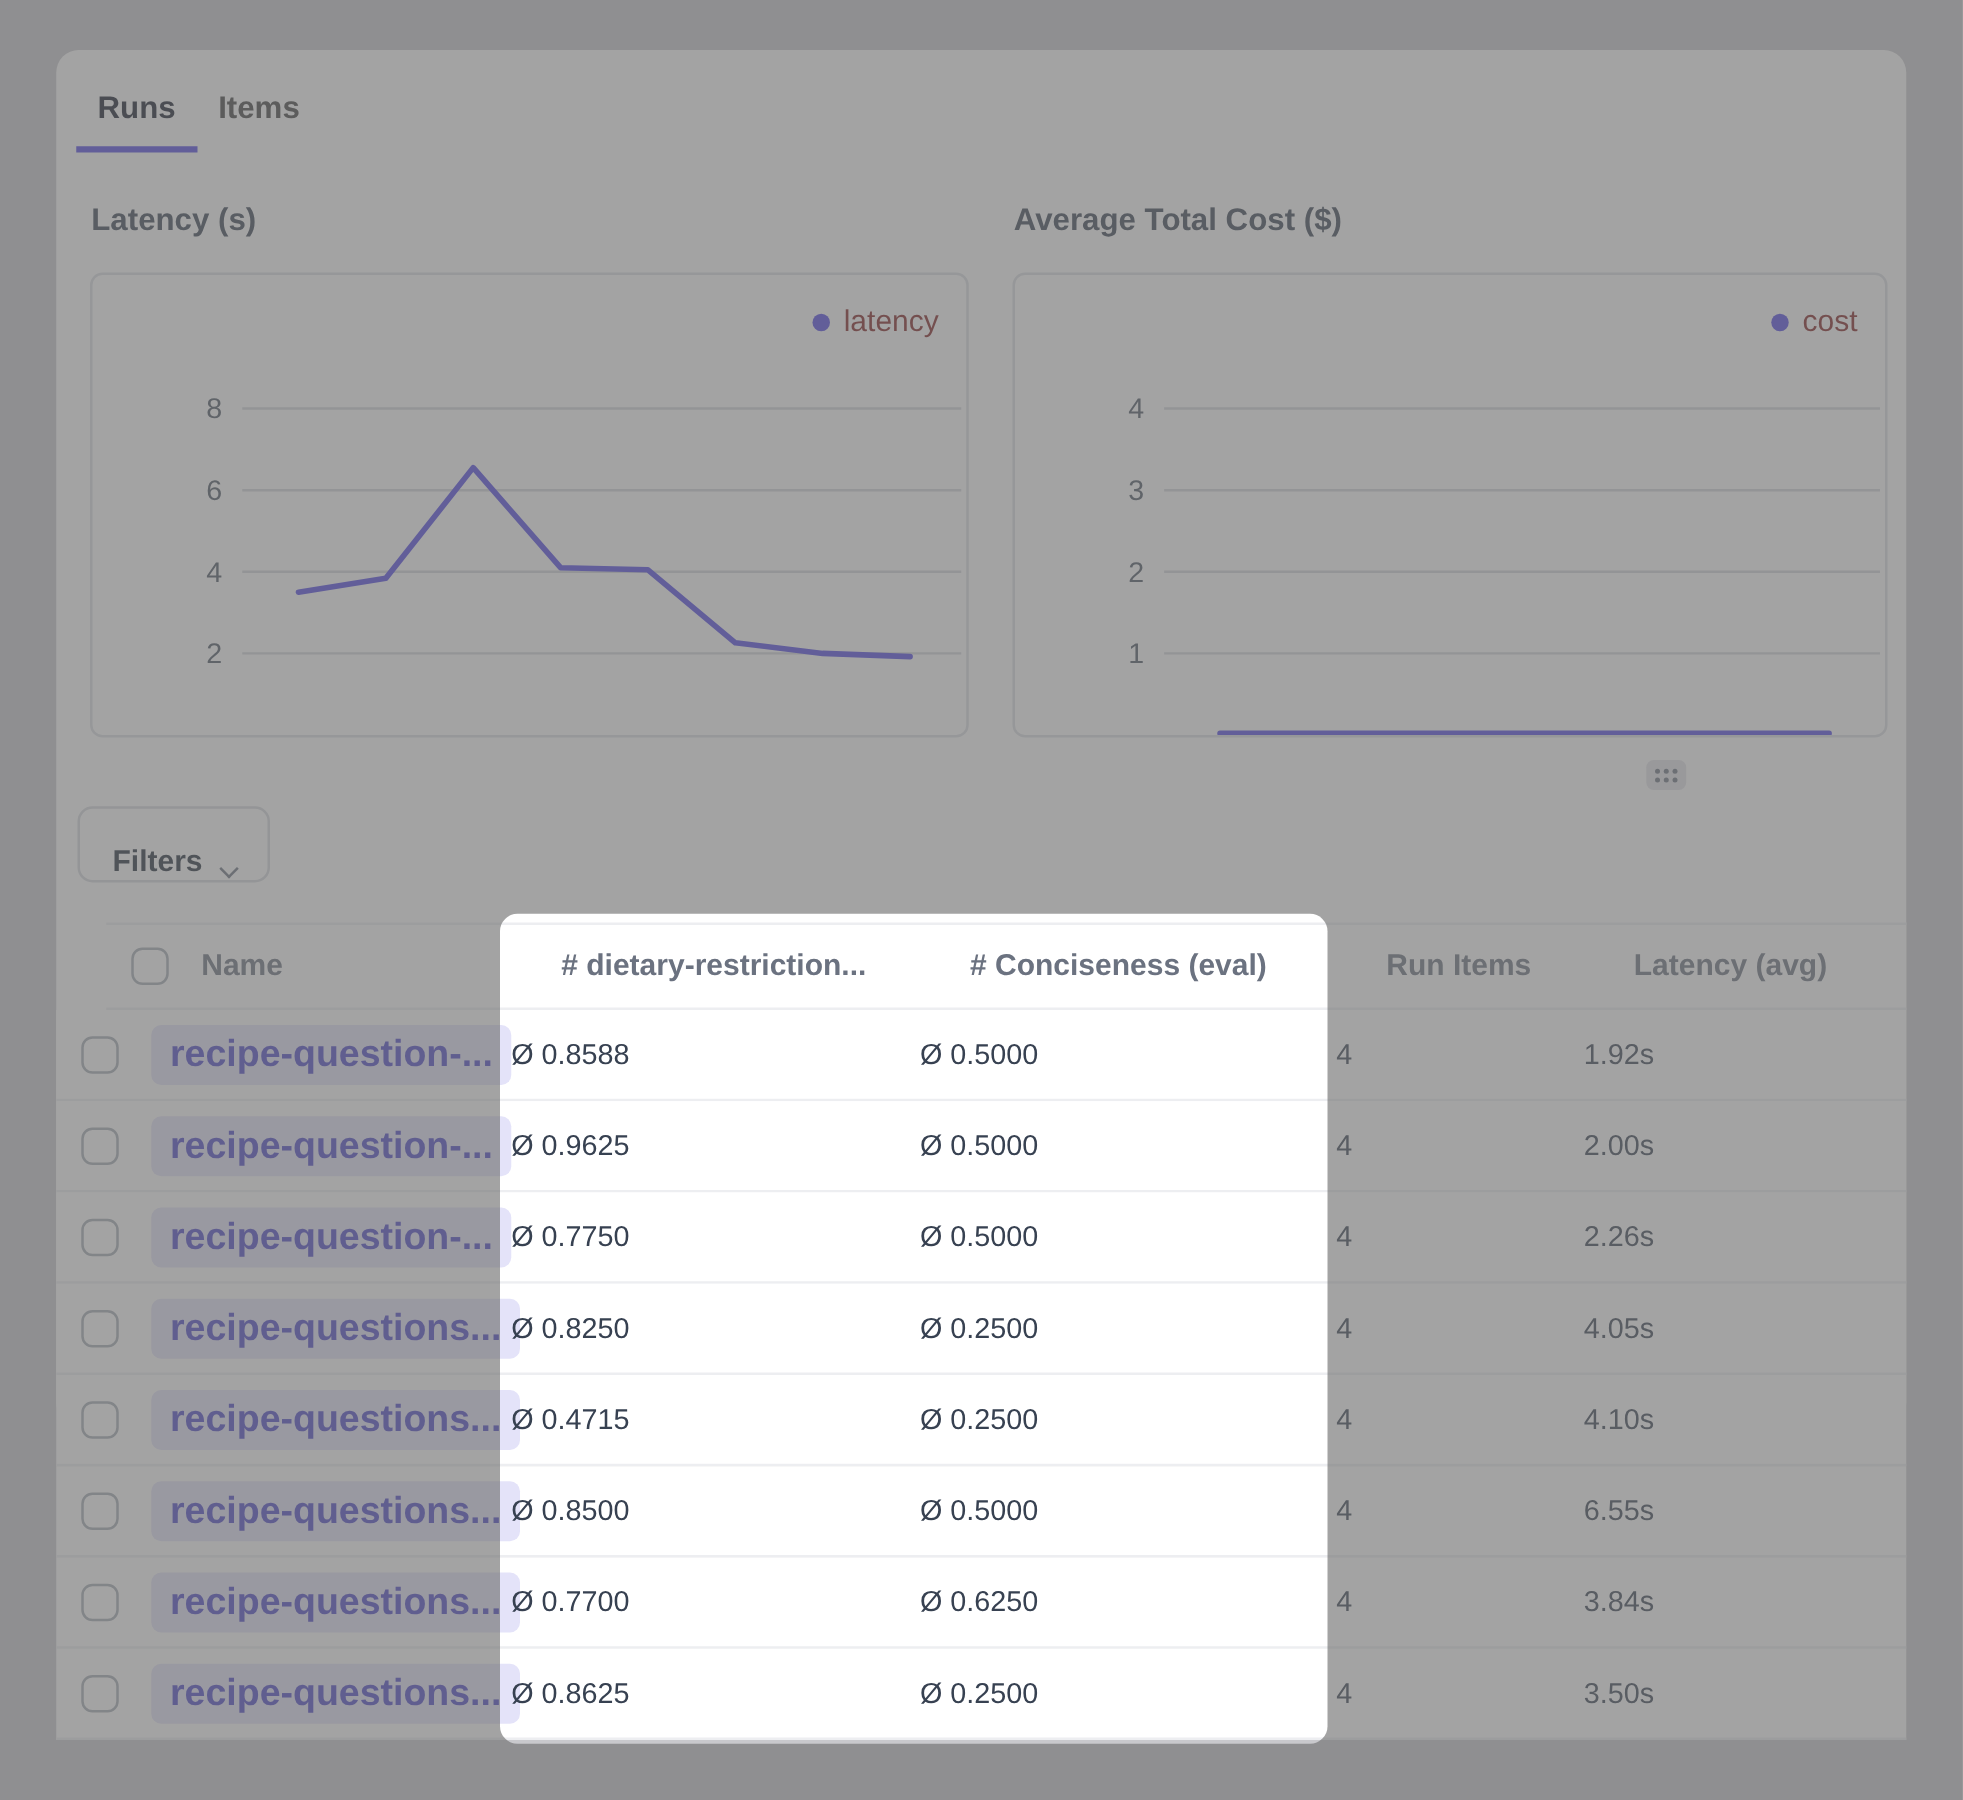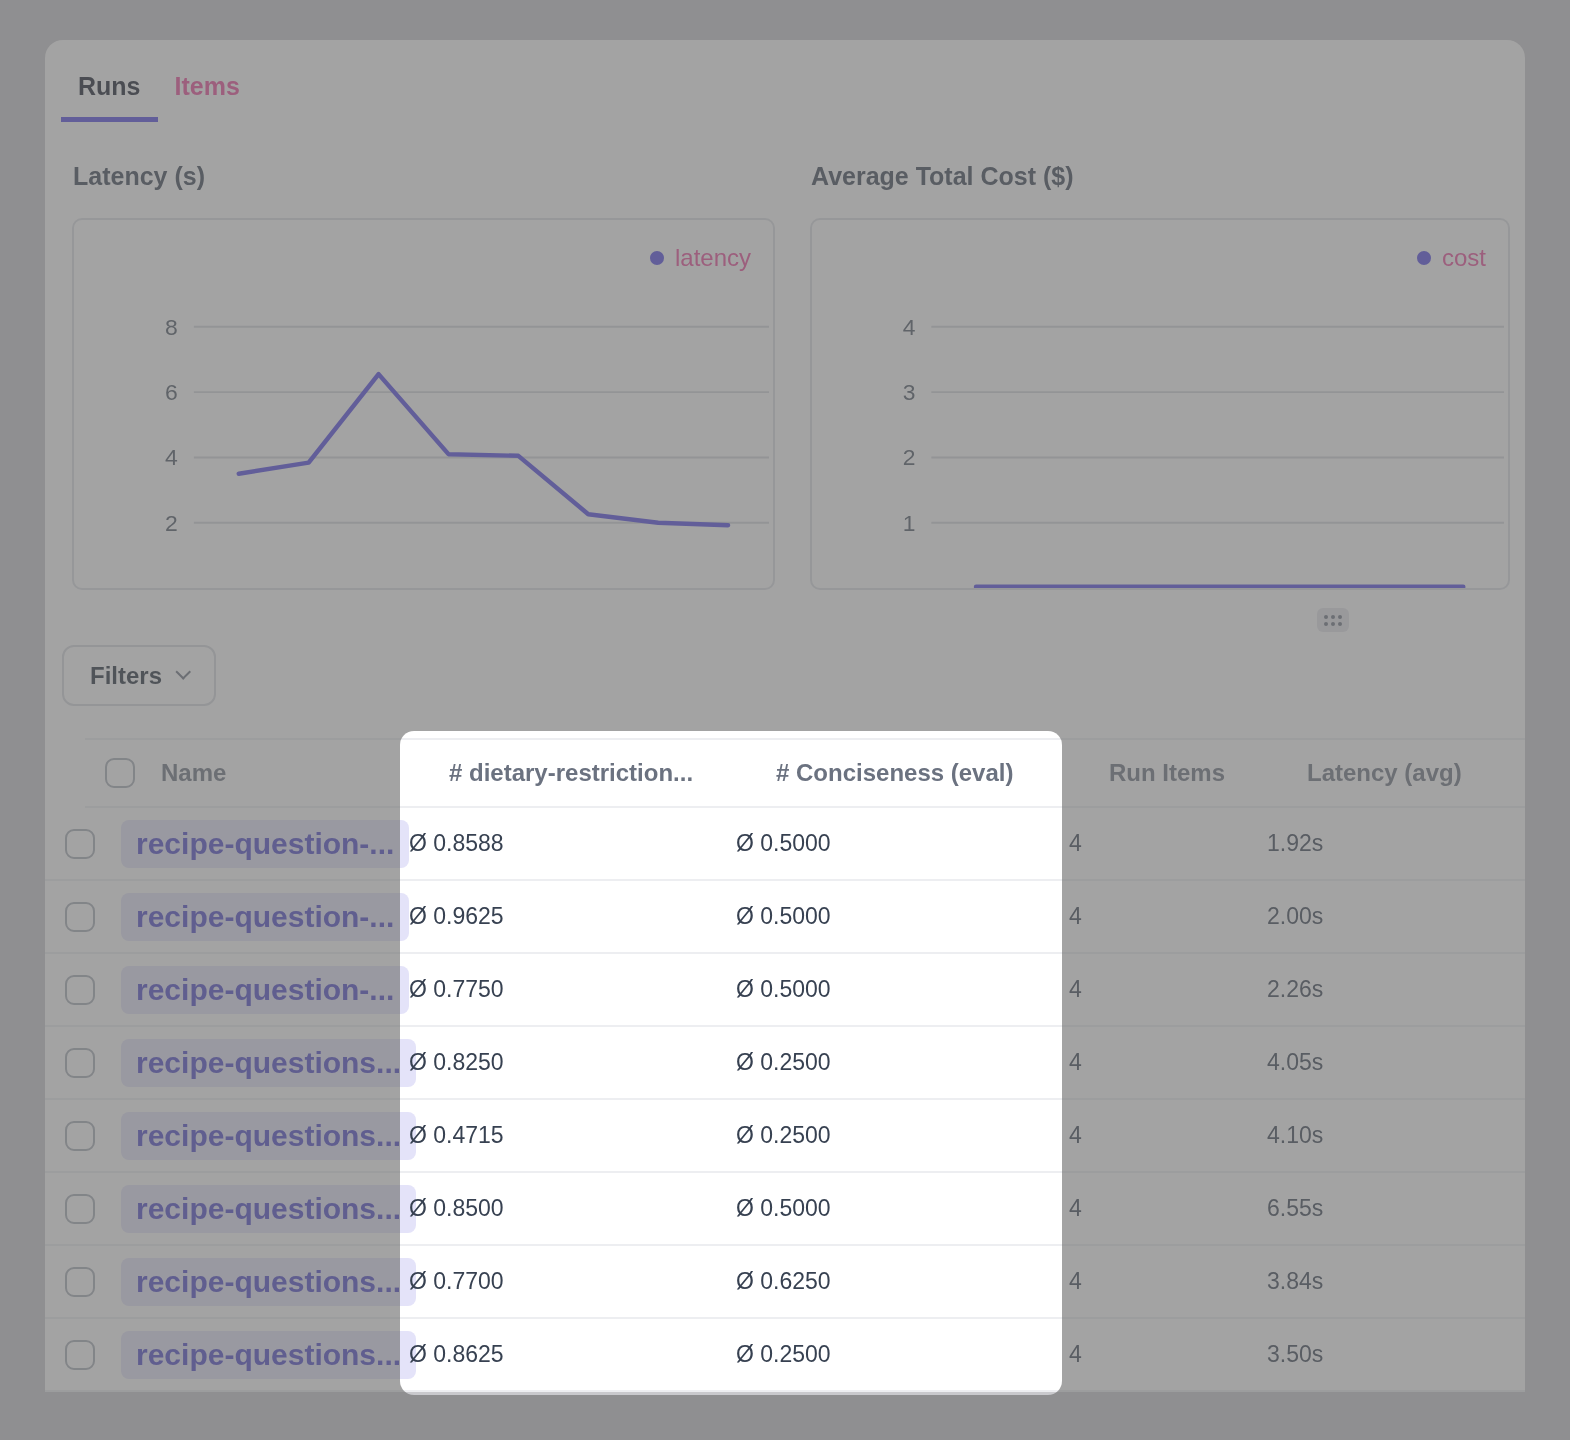--- a/index.html
+++ b/index.html
@@ -11,40 +11,40 @@
   *{box-sizing:border-box;margin:0;padding:0}
   html,body{width:1570px;height:1440px;}
   body{
     position:relative;overflow:hidden;background:#c9c9cd;
     font-family:"Liberation Sans","DejaVu Sans",sans-serif;
   }
   .card{position:absolute;left:45px;top:40px;width:1480px;height:1100px;background:#ffffff;border-radius:18px;}
 
   
   .tabs{position:absolute;left:16px;top:32px;display:flex;}
-  .tab{font-size:25px;font-weight:600;color:#ec4899;padding:0 17px 16px;border-bottom:5px solid transparent;cursor:pointer;}
+  .tab{font-size:25px;font-weight:600;color:#404040;padding:0 17px 16px;border-bottom:5px solid transparent;cursor:pointer;}
   .tab.active{color:#111827;border-bottom-color:var(--accent);}
 
   
   .chart-title{position:absolute;top:122px;font-size:25px;font-weight:600;color:#374151;}
   .t1{left:28px}.t2{left:766px}
   .chart-box{position:absolute;top:178px;height:372px;border:2px solid #dcdfe4;border-radius:10px;background:#fff;}
   .cb1{left:27px;width:703px}.cb2{left:765px;width:700px}
   .chart-box svg{position:absolute;inset:0;width:100%;height:100%;}
-  .legend{position:absolute;top:24px;right:22px;display:flex;align-items:center;gap:11px;font-size:24px;color:#ec4899;}
+  .legend{position:absolute;top:24px;right:22px;display:flex;align-items:center;gap:11px;font-size:24px;color:#7f1d1d;}
   .legend .dot{width:14px;height:14px;border-radius:50%;background:var(--accent);}
 
   
   .drag-handle{position:absolute;left:1272px;top:568px;width:32px;height:24px;border-radius:6px;background:#e4e4ea;
     display:grid;grid-template-columns:repeat(3,4px);grid-template-rows:repeat(2,4px);gap:3px;place-content:center;cursor:grab;}
   .drag-handle i{background:#6b7280;border-radius:50%;}
 
   
   .filters-btn{position:absolute;left:17px;top:605px;height:61px;padding:0 26px;border:2px solid #d6d9de;border-radius:12px;
-    background:#fff;font-size:24px;font-weight:600;color:#1f2937;display:flex;align-items:center;gap:15px;font-family:inherit;cursor:pointer;}
+    background:#fff;font-size:24px;font-weight:600;color:#1f2937;display:flex;align-items:flex-end;gap:15px;font-family:inherit;cursor:pointer;}
   .chev{width:11px;height:11px;border-right:2.5px solid #6b7280;border-bottom:2.5px solid #6b7280;transform:rotate(45deg) translate(-2px,-3px);}
 
   
   .table{position:absolute;left:0;top:698px;width:1480px;}
   .trow{display:grid;grid-template-columns:60px 288px 327px 333px 198px 1fr;align-items:center;height:73px;
     border-bottom:2px solid #edeef1;padding:0 16px;background:#fff;}
   .thead{height:70px;border-top:2px solid #edeef1;margin-left:40px;}
   .thead .cell{color:#6b7280;font-weight:600;font-size:24px;}
   .cell{font-size:23px;color:#374151;}
   .checkbox{display:block;width:30px;height:30px;border:2px solid #a7adb6;border-radius:9px;margin-left:4px;background:#fff;cursor:pointer;}

